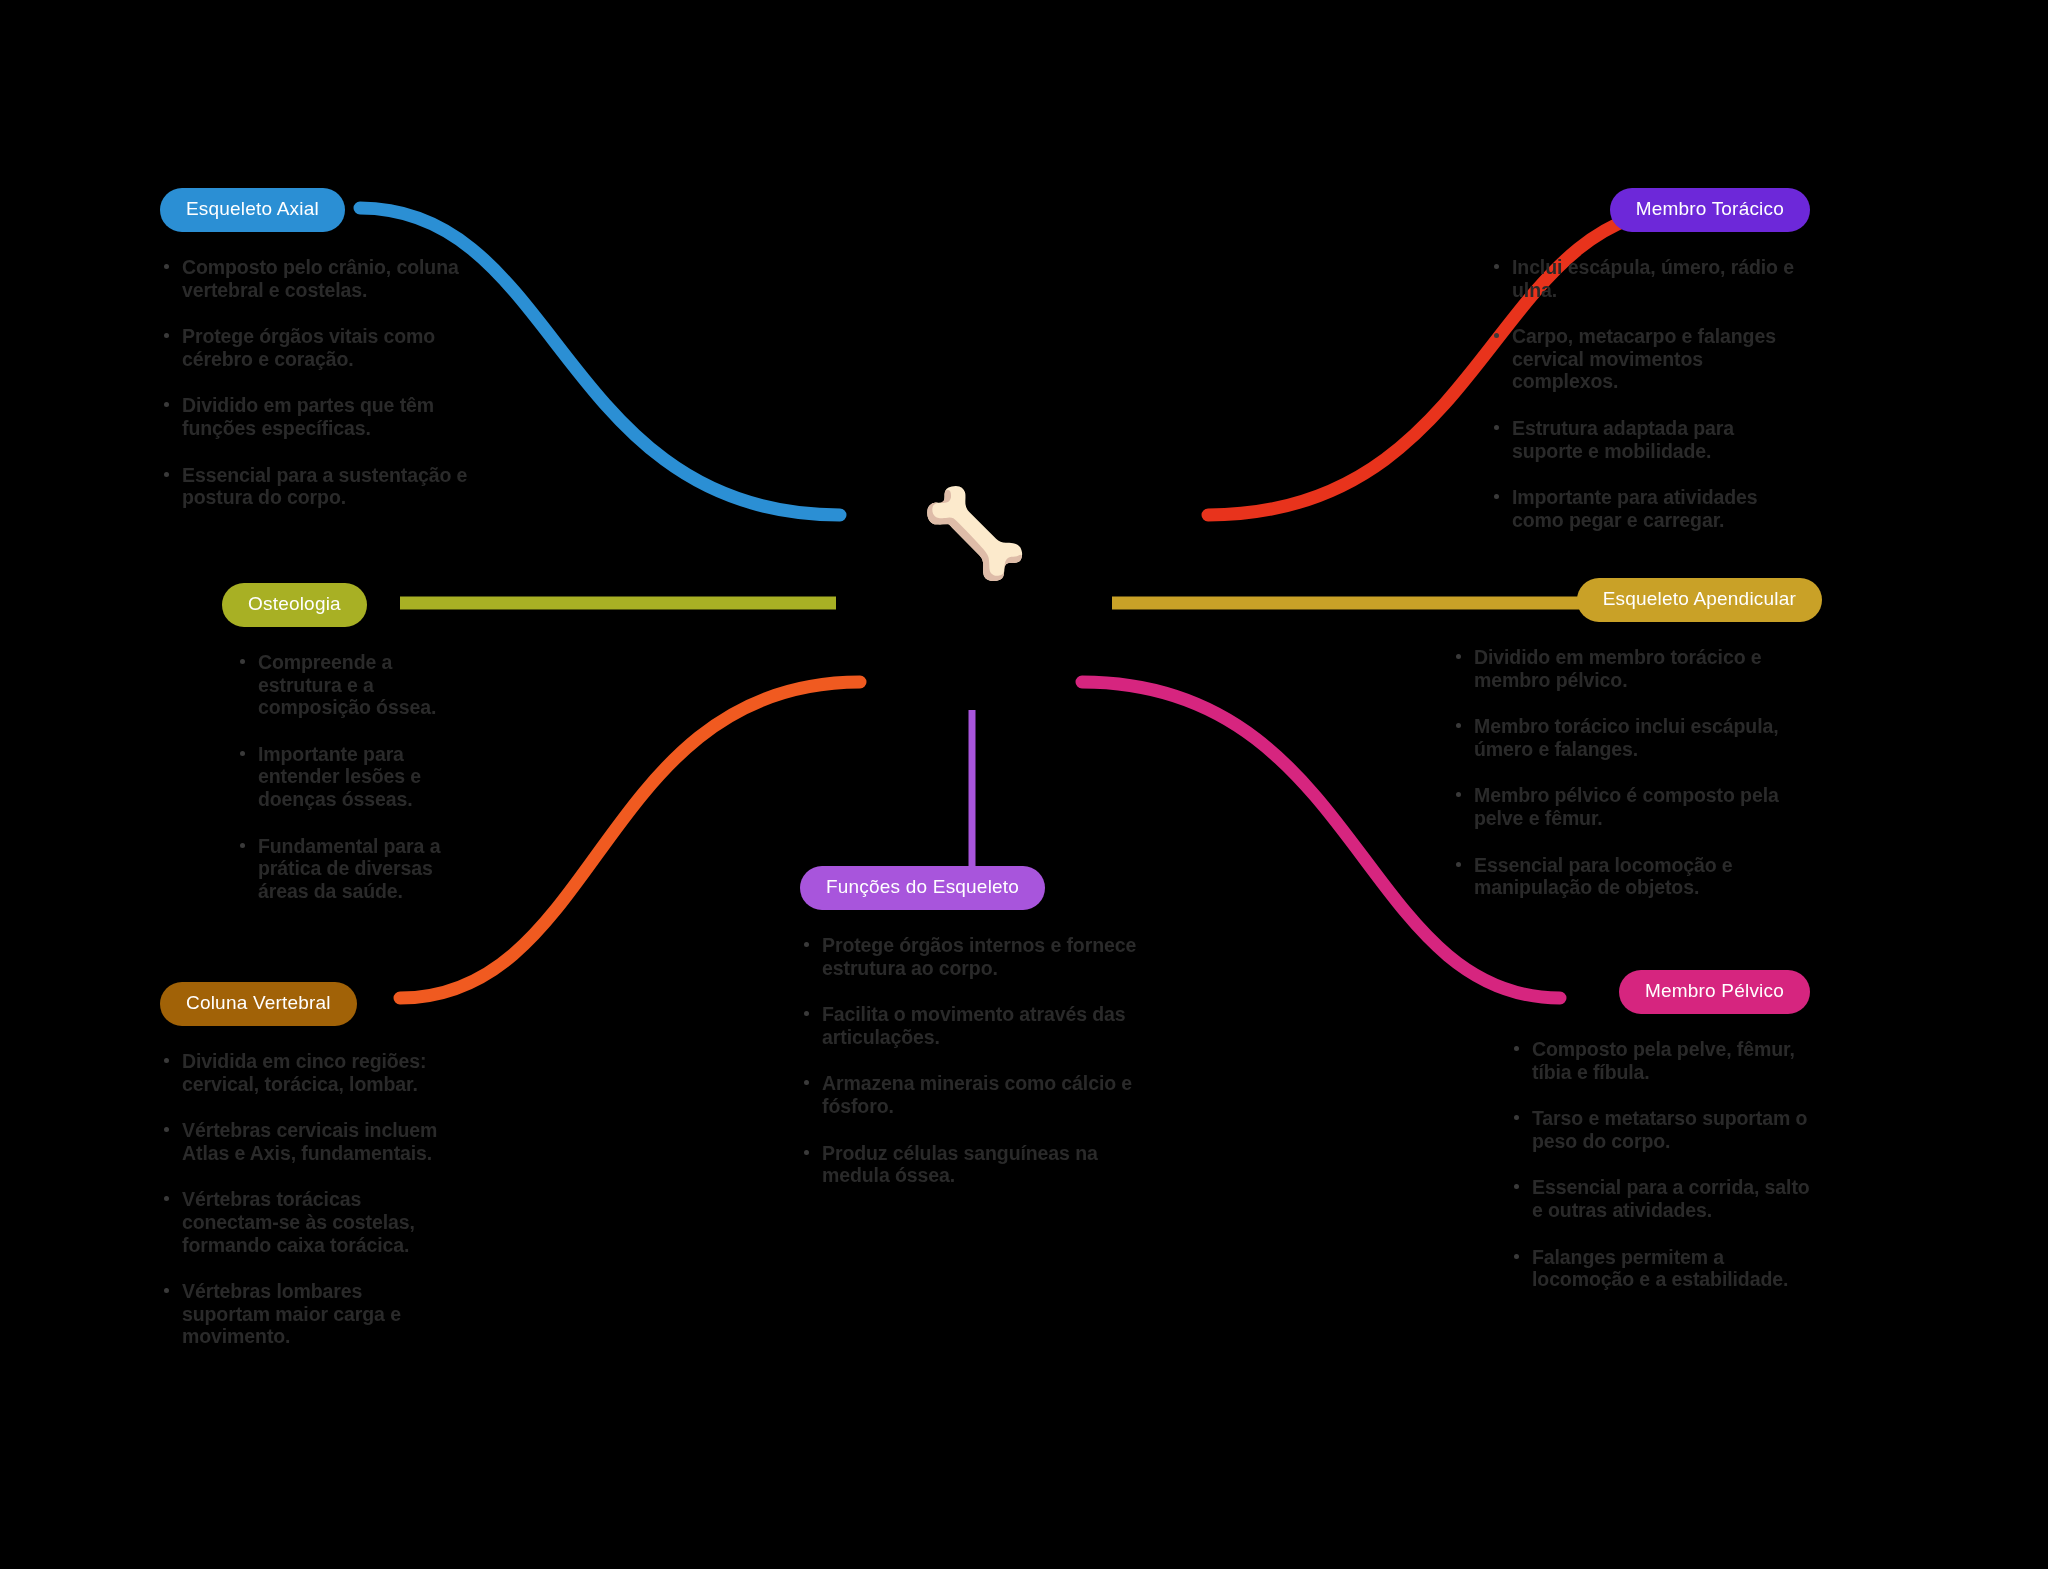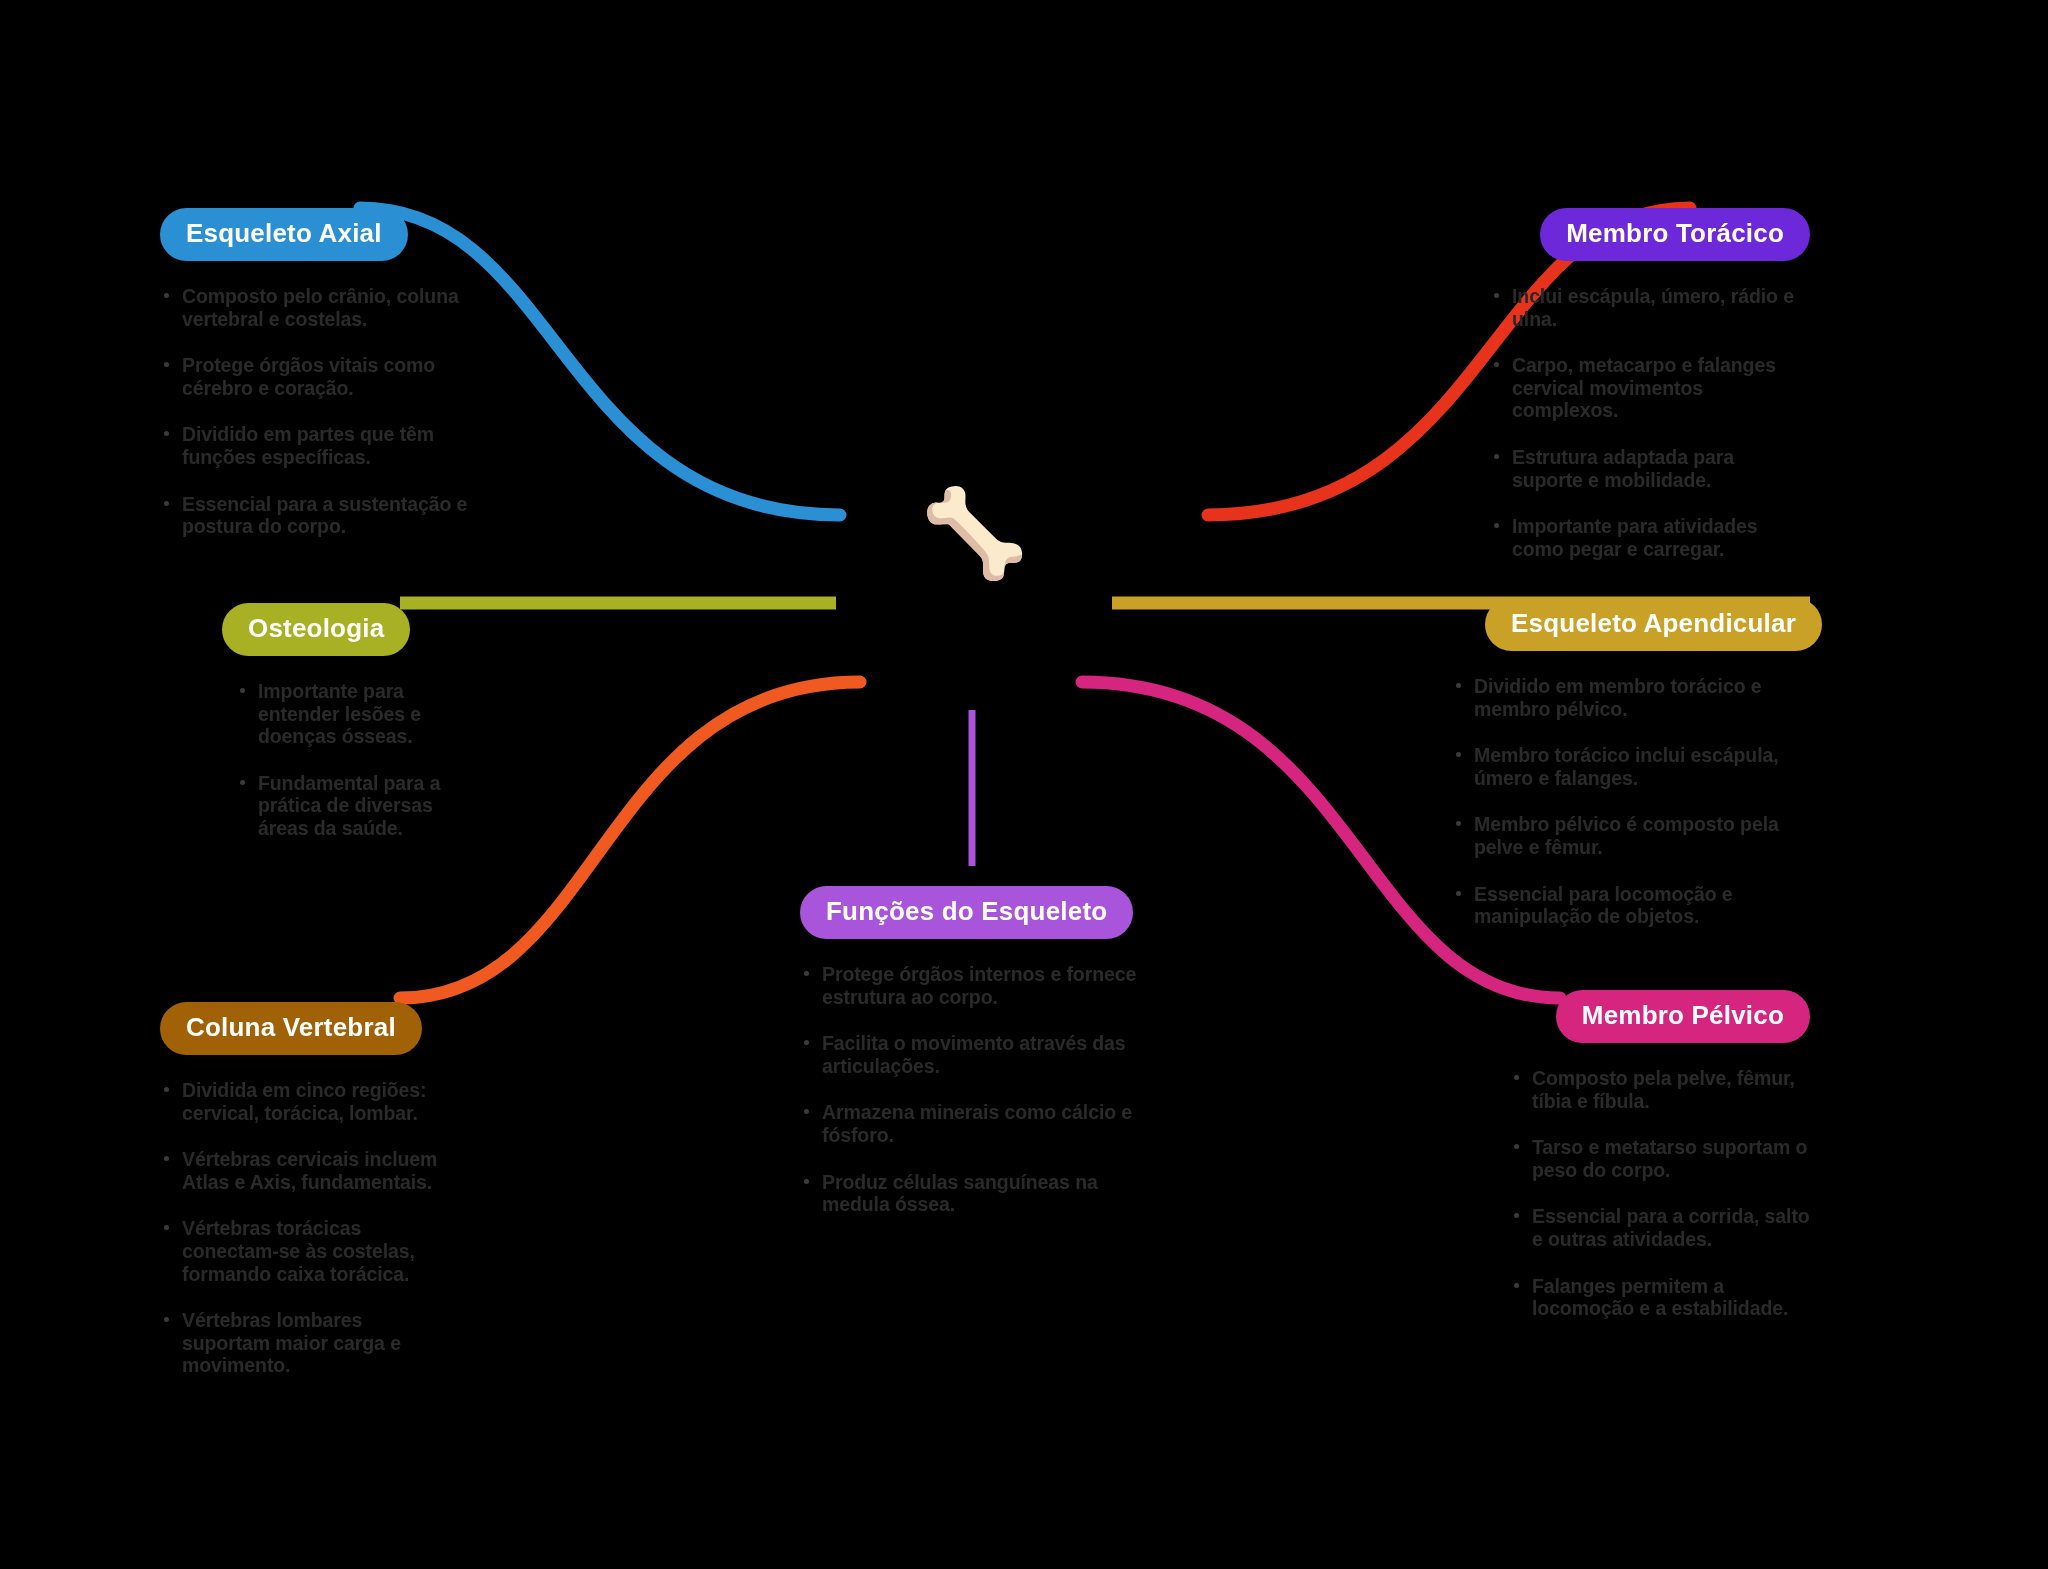--- a/index.html
+++ b/index.html
@@ -50,27 +50,26 @@
   
   .branch {
     position: absolute;
     z-index: 2;
   }
 
   .pill {
     display: inline-block;
     border-radius: 999px;
     color: #ffffff;
-    font-weight: bold;
-    font-size: 26px;
+    font-weight: normal;
+    font-size: 19px;
     letter-spacing: 0.2px;
     padding: 10px 26px 12px 26px;
     white-space: nowrap;
     box-sizing: border-box;
-    margin-top: 20px;
   }
 
   .pill-row {
     display: flex;
   }
   .pill-row.right {
     justify-content: flex-end;
   }
 
   ul.bullets {
@@ -157,20 +156,21 @@
       <li>Estrutura adaptada para suporte e mobilidade.</li>
       <li>Importante para atividades como pegar e carregar.</li>
     </ul>
   </div>
 
   <div class="branch" id="branch-osteologia">
     <div class="pill-row">
       <div class="pill" style="background:#A8B024">Osteologia</div>
     </div>
     <ul class="bullets">
+      <li>Compreende a estrutura e a composição óssea.</li>
       <li>Importante para entender lesões e doenças ósseas.</li>
       <li>Fundamental para a prática de diversas áreas da saúde.</li>
     </ul>
   </div>
 
   <div class="branch" id="branch-apendicular">
     <div class="pill-row right">
       <div class="pill" style="background:#C9A127">Esqueleto Apendicular</div>
     </div>
     <ul class="bullets">

